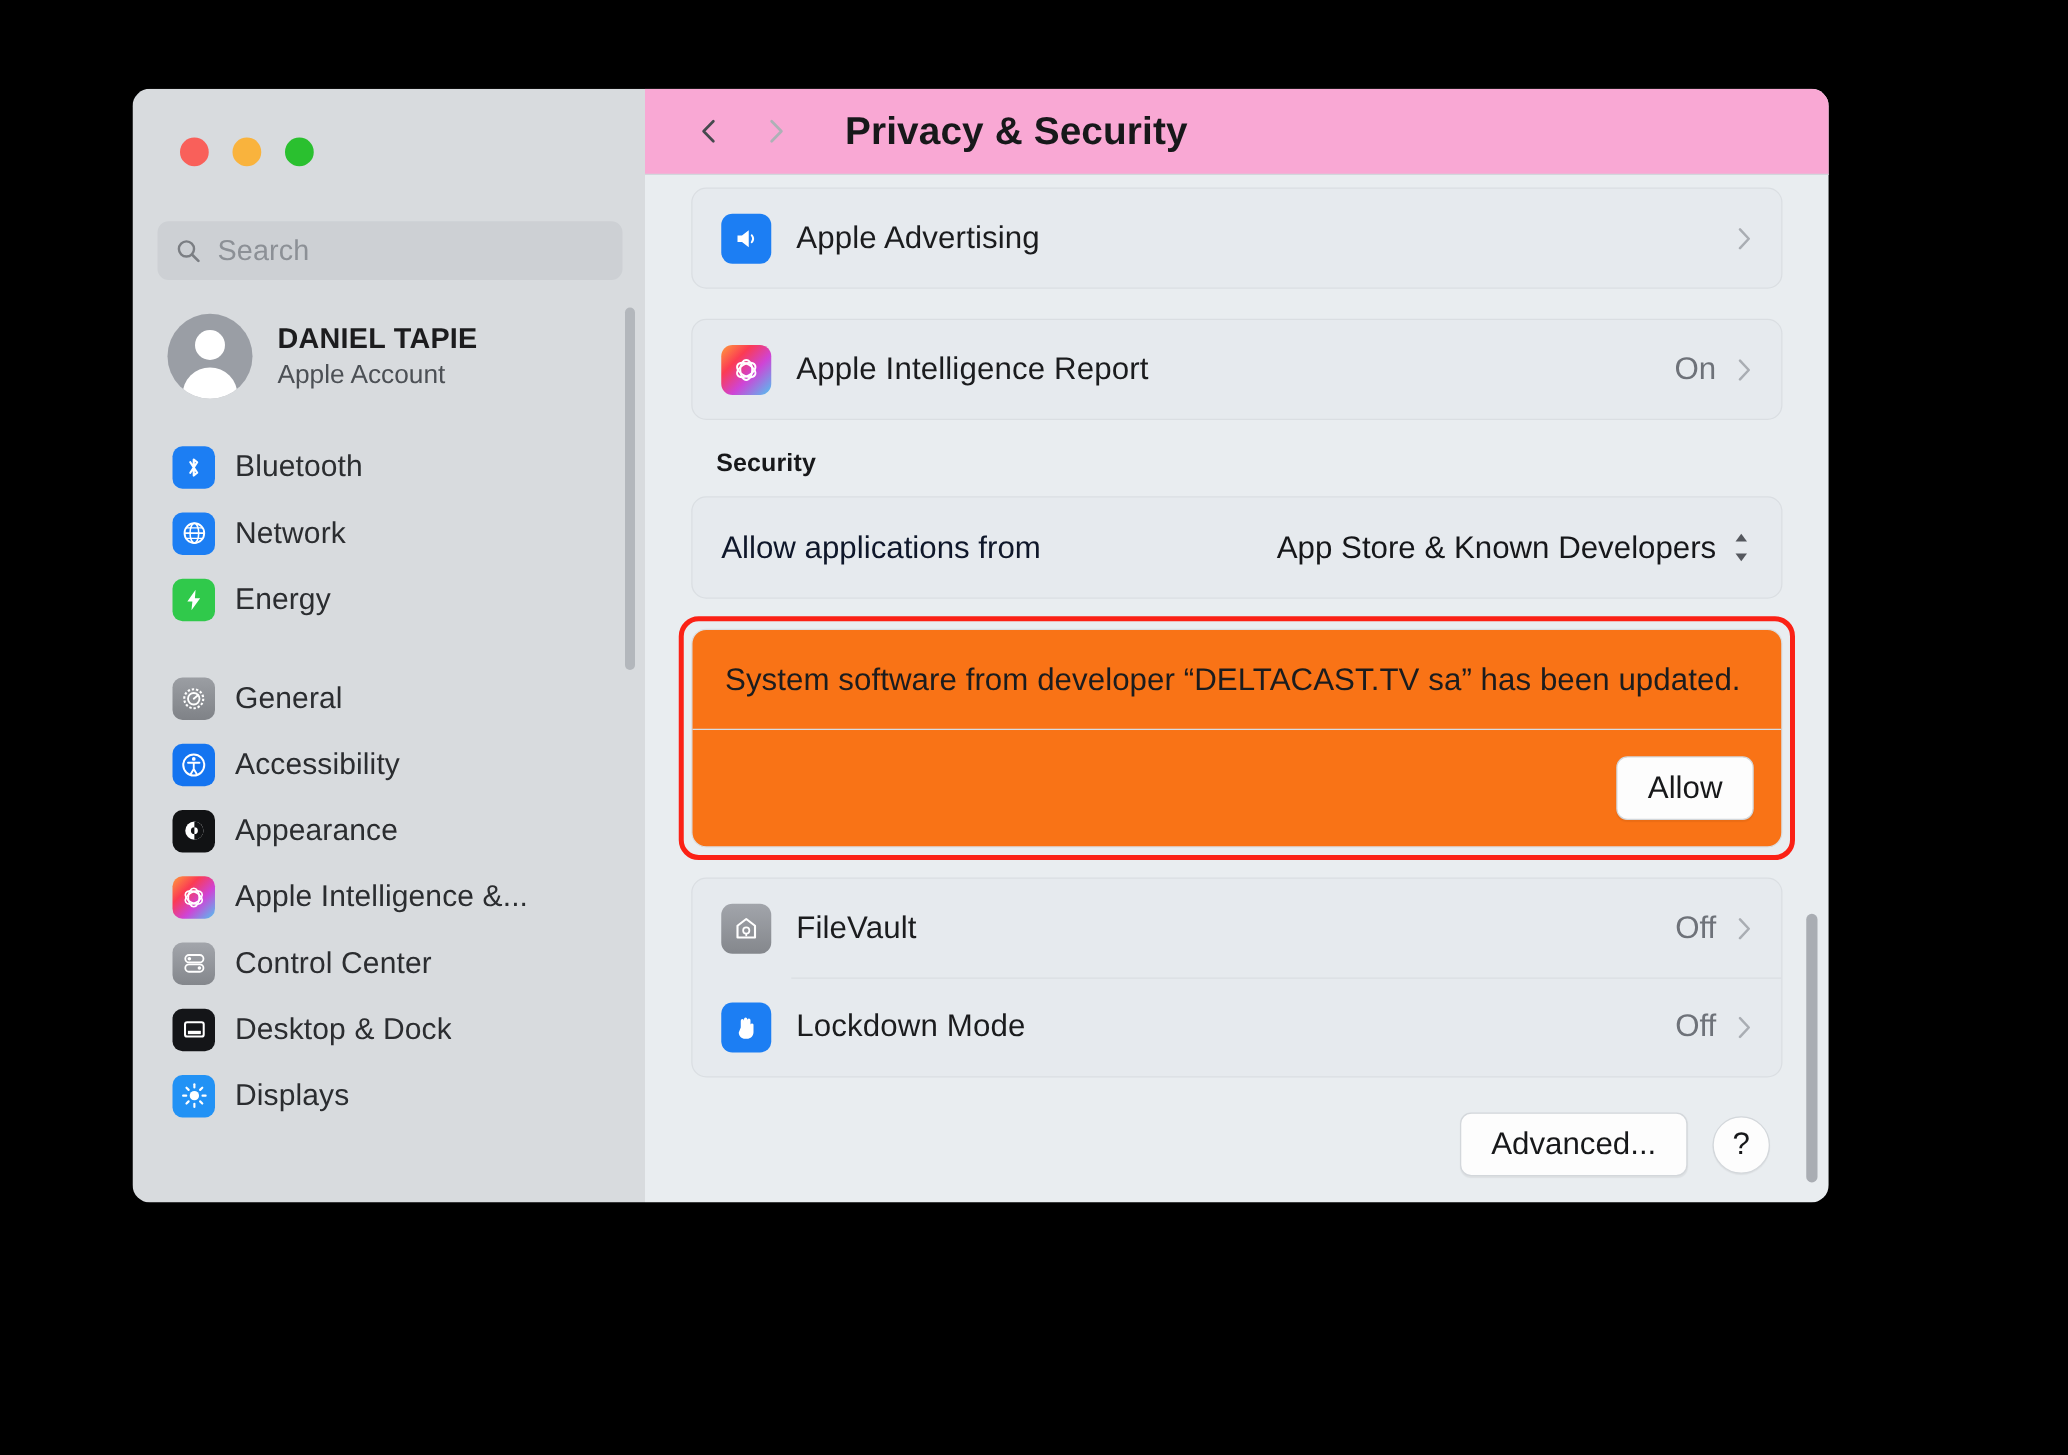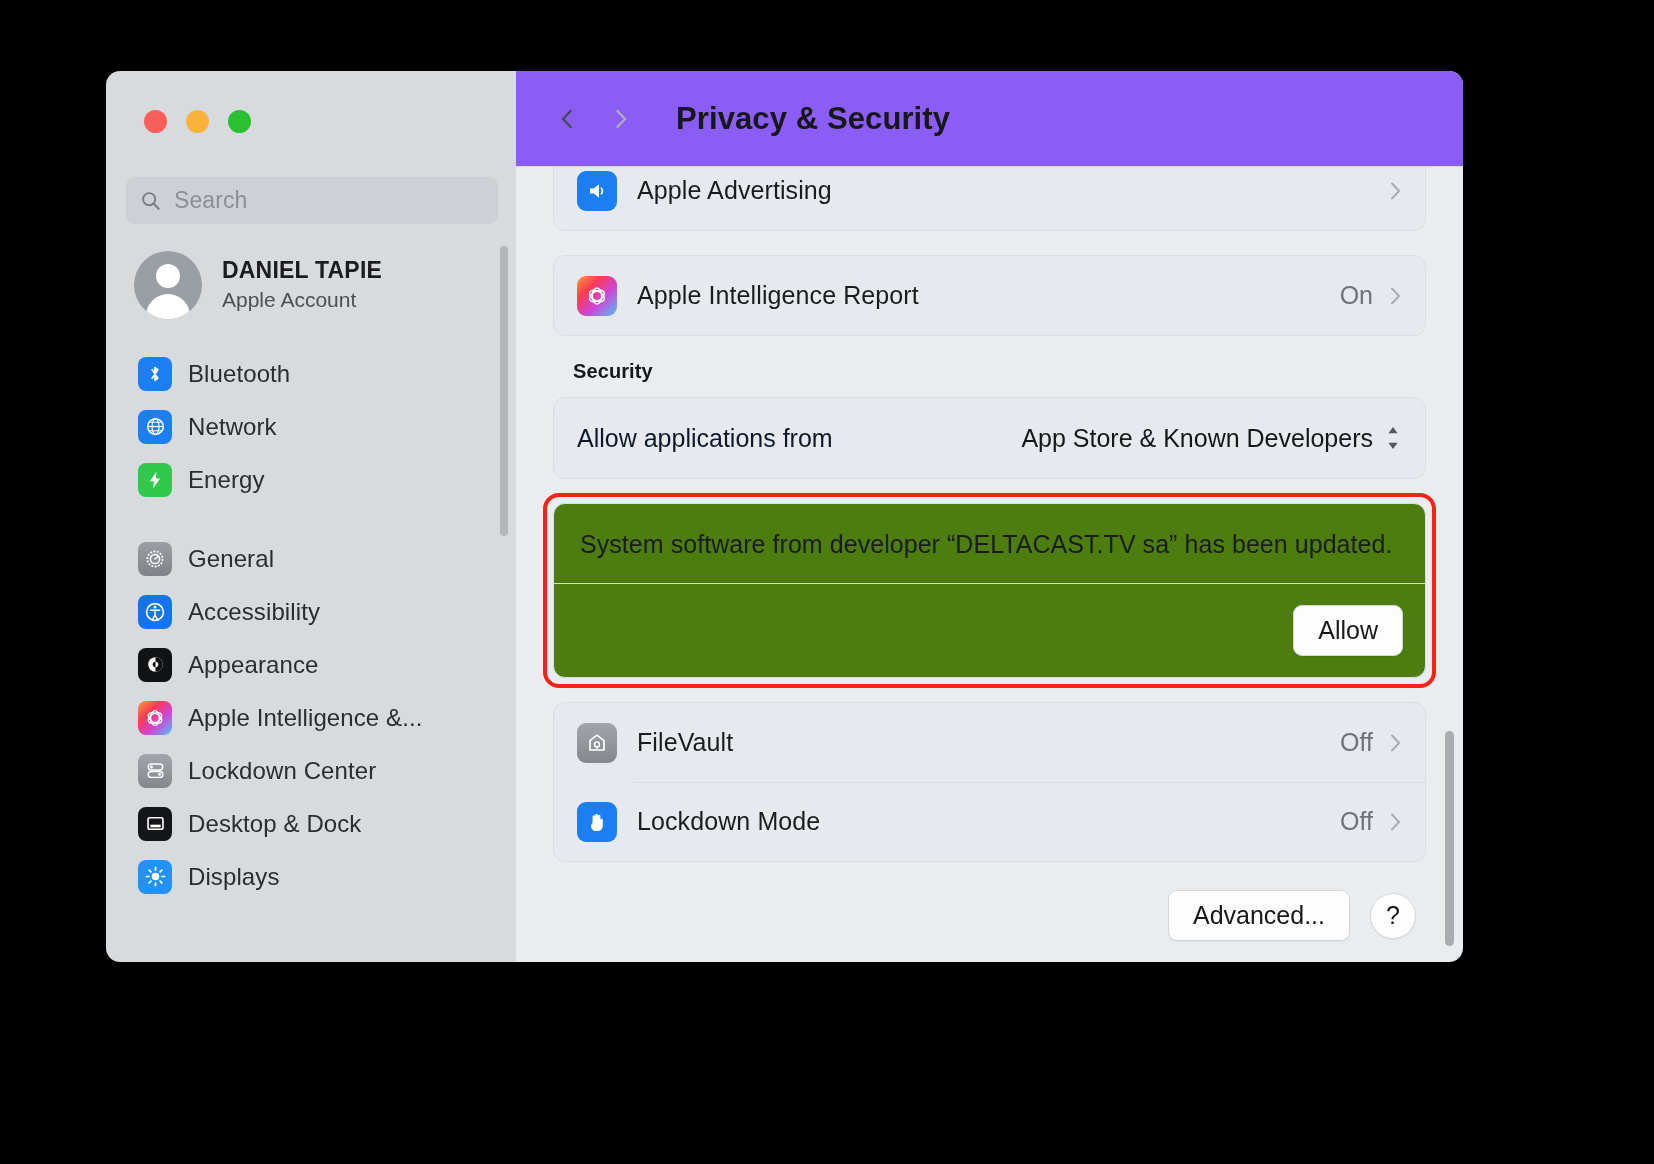--- a/index.html
+++ b/index.html
@@ -131,22 +131,22 @@
 
   
   .detail {
     flex: 1 1 auto;
     background: #e9edf0;
     position: relative;
     height: 100%;
   }
 
   .toolbar {
-    height: 96px;
-    background: #8b5cf6;
+    height: 69px;
+    background: #f9a8d4;
     border-bottom: 1px solid #d2d7dc;
     display: flex;
     align-items: center;
     padding-left: 38px;
     gap: 28px;
     position: relative;
     z-index: 5;
   }
   .chev-btn { width: 26px; height: 30px; display: flex; align-items: center; justify-content: center; }
   .page-title { font-size: 31px; font-weight: 700; color: #17181a; letter-spacing: .1px; margin-left: 14px; }
@@ -198,21 +198,21 @@
   .stepper { width: 20px; height: 34px; display: flex; flex-direction: column;
              align-items: center; justify-content: center; gap: 5px; }
 
   
   .alert-wrap { position: relative; margin-bottom: 24px; }
   .alert-ring {
     position: absolute; left: -10px; right: -10px; top: -10px; bottom: -10px;
     border: 4px solid #fb2115; border-radius: 16px; pointer-events: none;
   }
   .alert-card {
-    background: #4d7c0f; border: 1px solid #dadee2; border-radius: 12px;
+    background: #f97316; border: 1px solid #dadee2; border-radius: 12px;
   }
   .alert-text {
     padding: 26px 24px 24px 26px;
     font-size: 25px; color: #1b1c1e; letter-spacing: .05px;
   }
   .alert-actions {
     border-top: 1px solid #d7dbe0;
     height: 94px; display: flex; align-items: center; justify-content: flex-end;
     padding-right: 22px;
   }
@@ -358,21 +358,21 @@
 
           <div class="nav-item">
             <div class="app-icon ic-cc">
               <svg viewBox="0 0 24 24" width="23" height="23">
                 <rect x="4.4" y="5.2" width="15.2" height="6.2" rx="3.1" fill="none" stroke="#fff" stroke-width="1.5"></rect>
                 <circle cx="7.8" cy="8.3" r="1.5" fill="#fff"></circle>
                 <rect x="4.4" y="13" width="15.2" height="6.2" rx="3.1" fill="none" stroke="#fff" stroke-width="1.5"></rect>
                 <circle cx="16.2" cy="16.1" r="1.5" fill="#fff"></circle>
               </svg>
             </div>
-            <span class="nav-label">Lockdown Center</span>
+            <span class="nav-label">Control Center</span>
           </div>
 
           <div class="nav-item">
             <div class="app-icon ic-dock">
               <svg viewBox="0 0 24 24" width="23" height="23">
                 <rect x="4.2" y="6" width="15.6" height="12" rx="1.8" fill="none" stroke="#fff" stroke-width="1.7"></rect>
                 <rect x="6.6" y="13.2" width="10.8" height="2.8" fill="#fff"></rect>
               </svg>
             </div>
             <span class="nav-label">Desktop &amp; Dock</span>

